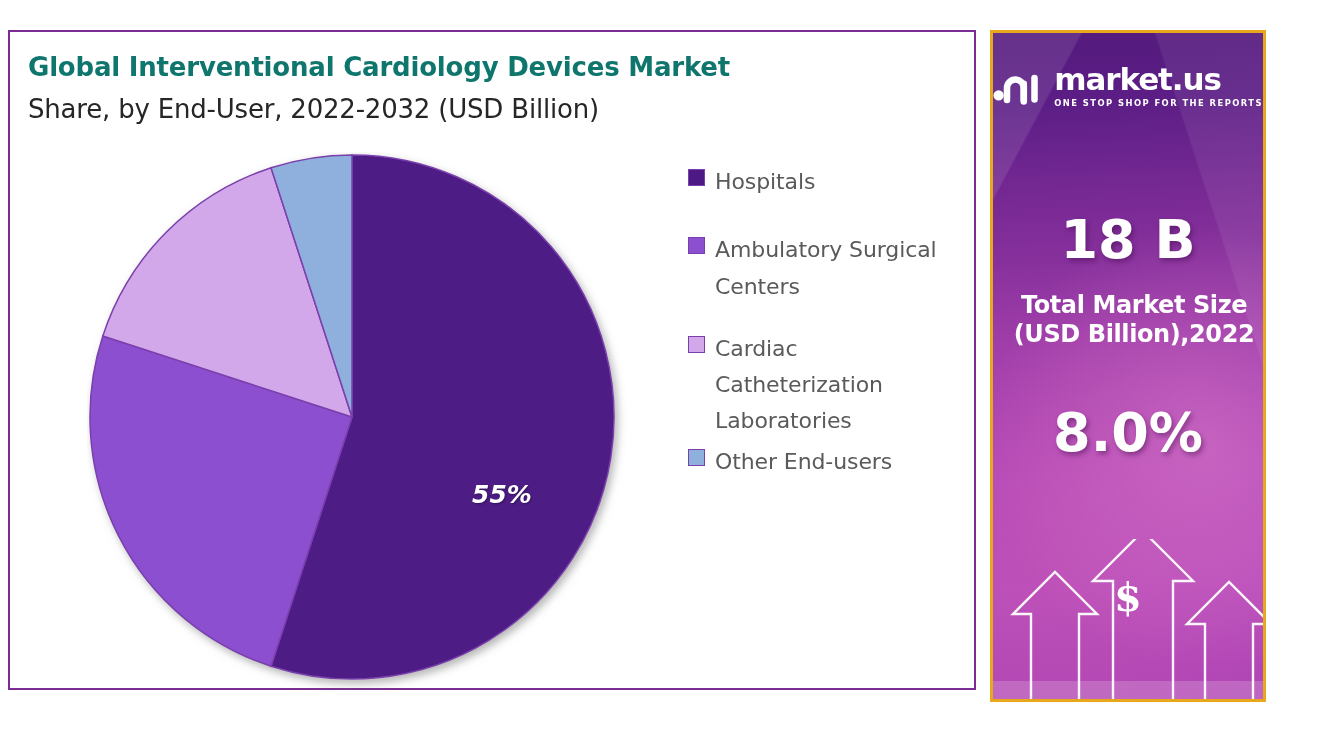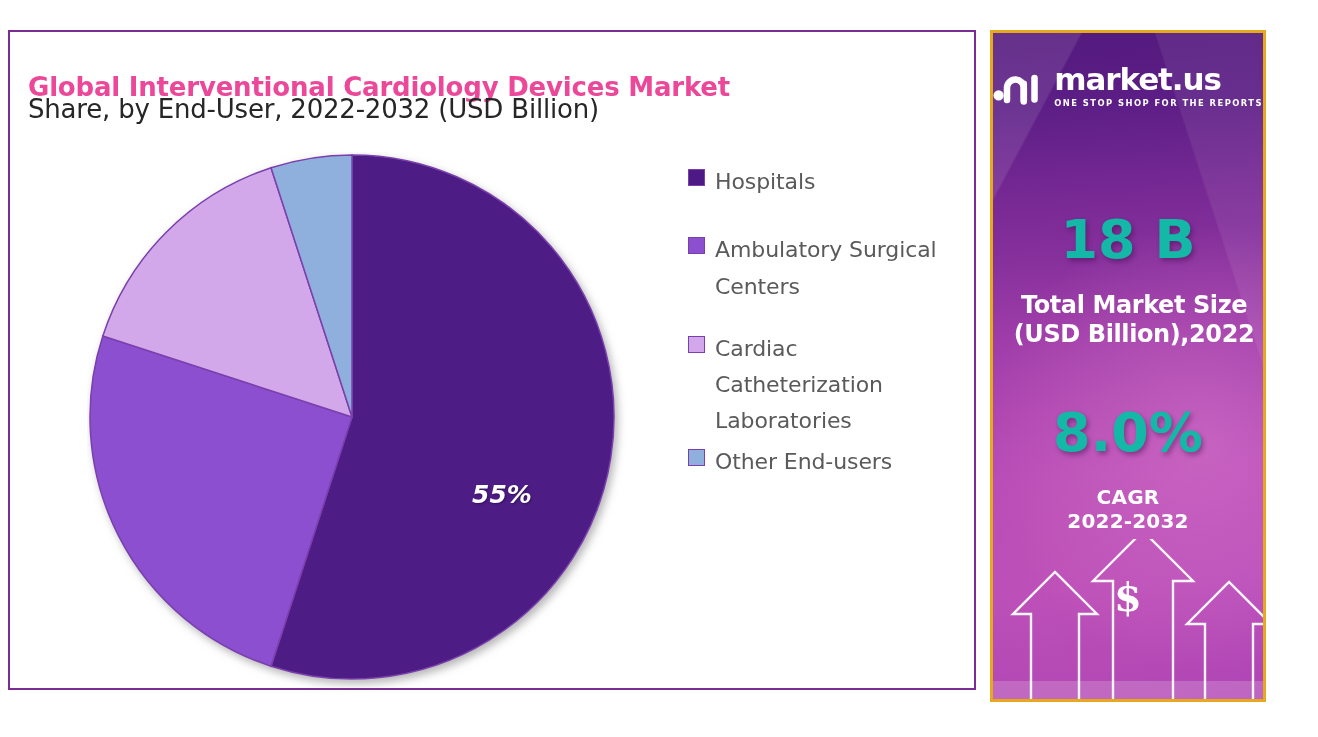--- a/index.html
+++ b/index.html
@@ -26,24 +26,23 @@
     box-sizing: border-box;
     background: #ffffff;
   }
 
   #chart-title {
     position: absolute;
     left: 18px;
     top: 20px;
     font-size: 26px;
     font-weight: bold;
-    color: #ec4899;
+    color: #0f766e;
     letter-spacing: -0.2px;
     white-space: nowrap;
-    margin-top: 20px;
   }
   #chart-subtitle {
     position: absolute;
     left: 18px;
     top: 62px;
     font-size: 26px;
     font-weight: normal;
     color: #262626;
     letter-spacing: -0.2px;
     white-space: nowrap;
@@ -159,21 +158,21 @@
     margin-top: 4px;
     white-space: nowrap;
   }
 
   .stat-big {
     position: absolute;
     left: 0; right: 0;
     text-align: center;
     font-size: 54px;
     font-weight: bold;
-    color: #14b8a6;
+    color: #ffffff;
     letter-spacing: 0px;
     text-shadow: 2px 3px 5px rgba(60,10,70,.45);
   }
   .stat-caption {
     position: absolute;
     left: 0; right: 0;
     text-align: center;
     color: #ffffff;
     font-weight: bold;
     line-height: 1.22;
@@ -274,24 +273,20 @@
     </div>
   </div>
 
   <div class="stat-big" id="market-size-value">18 B</div>
   <div class="stat-caption" id="market-size-caption">
     <div>Total Market Size</div>
     <div>(USD Billion),2022</div>
   </div>
 
   <div class="stat-big" id="cagr-value">8.0%</div>
-  <div class="stat-caption" id="cagr-caption">
-    <div>CAGR</div>
-    <div>2022-2032</div>
-  </div>
 
   <div id="dollar-sign">$</div>
 
   <svg id="arrows-svg" width="320" height="160" viewBox="0 0 320 160">
     <g fill="none" stroke="#ffffff" stroke-width="2.4" opacity="0.95">
       <path d="M38 160 L38 75 L20 75 L62 33 L104 75 L86 75 L86 160"></path>
       <path d="M120 160 L120 42 L100 42 L150 -8 L200 42 L180 42 L180 160"></path>
       <path d="M212 160 L212 85 L194 85 L236 43 L278 85 L260 85 L260 160"></path>
     </g>
   </svg>

